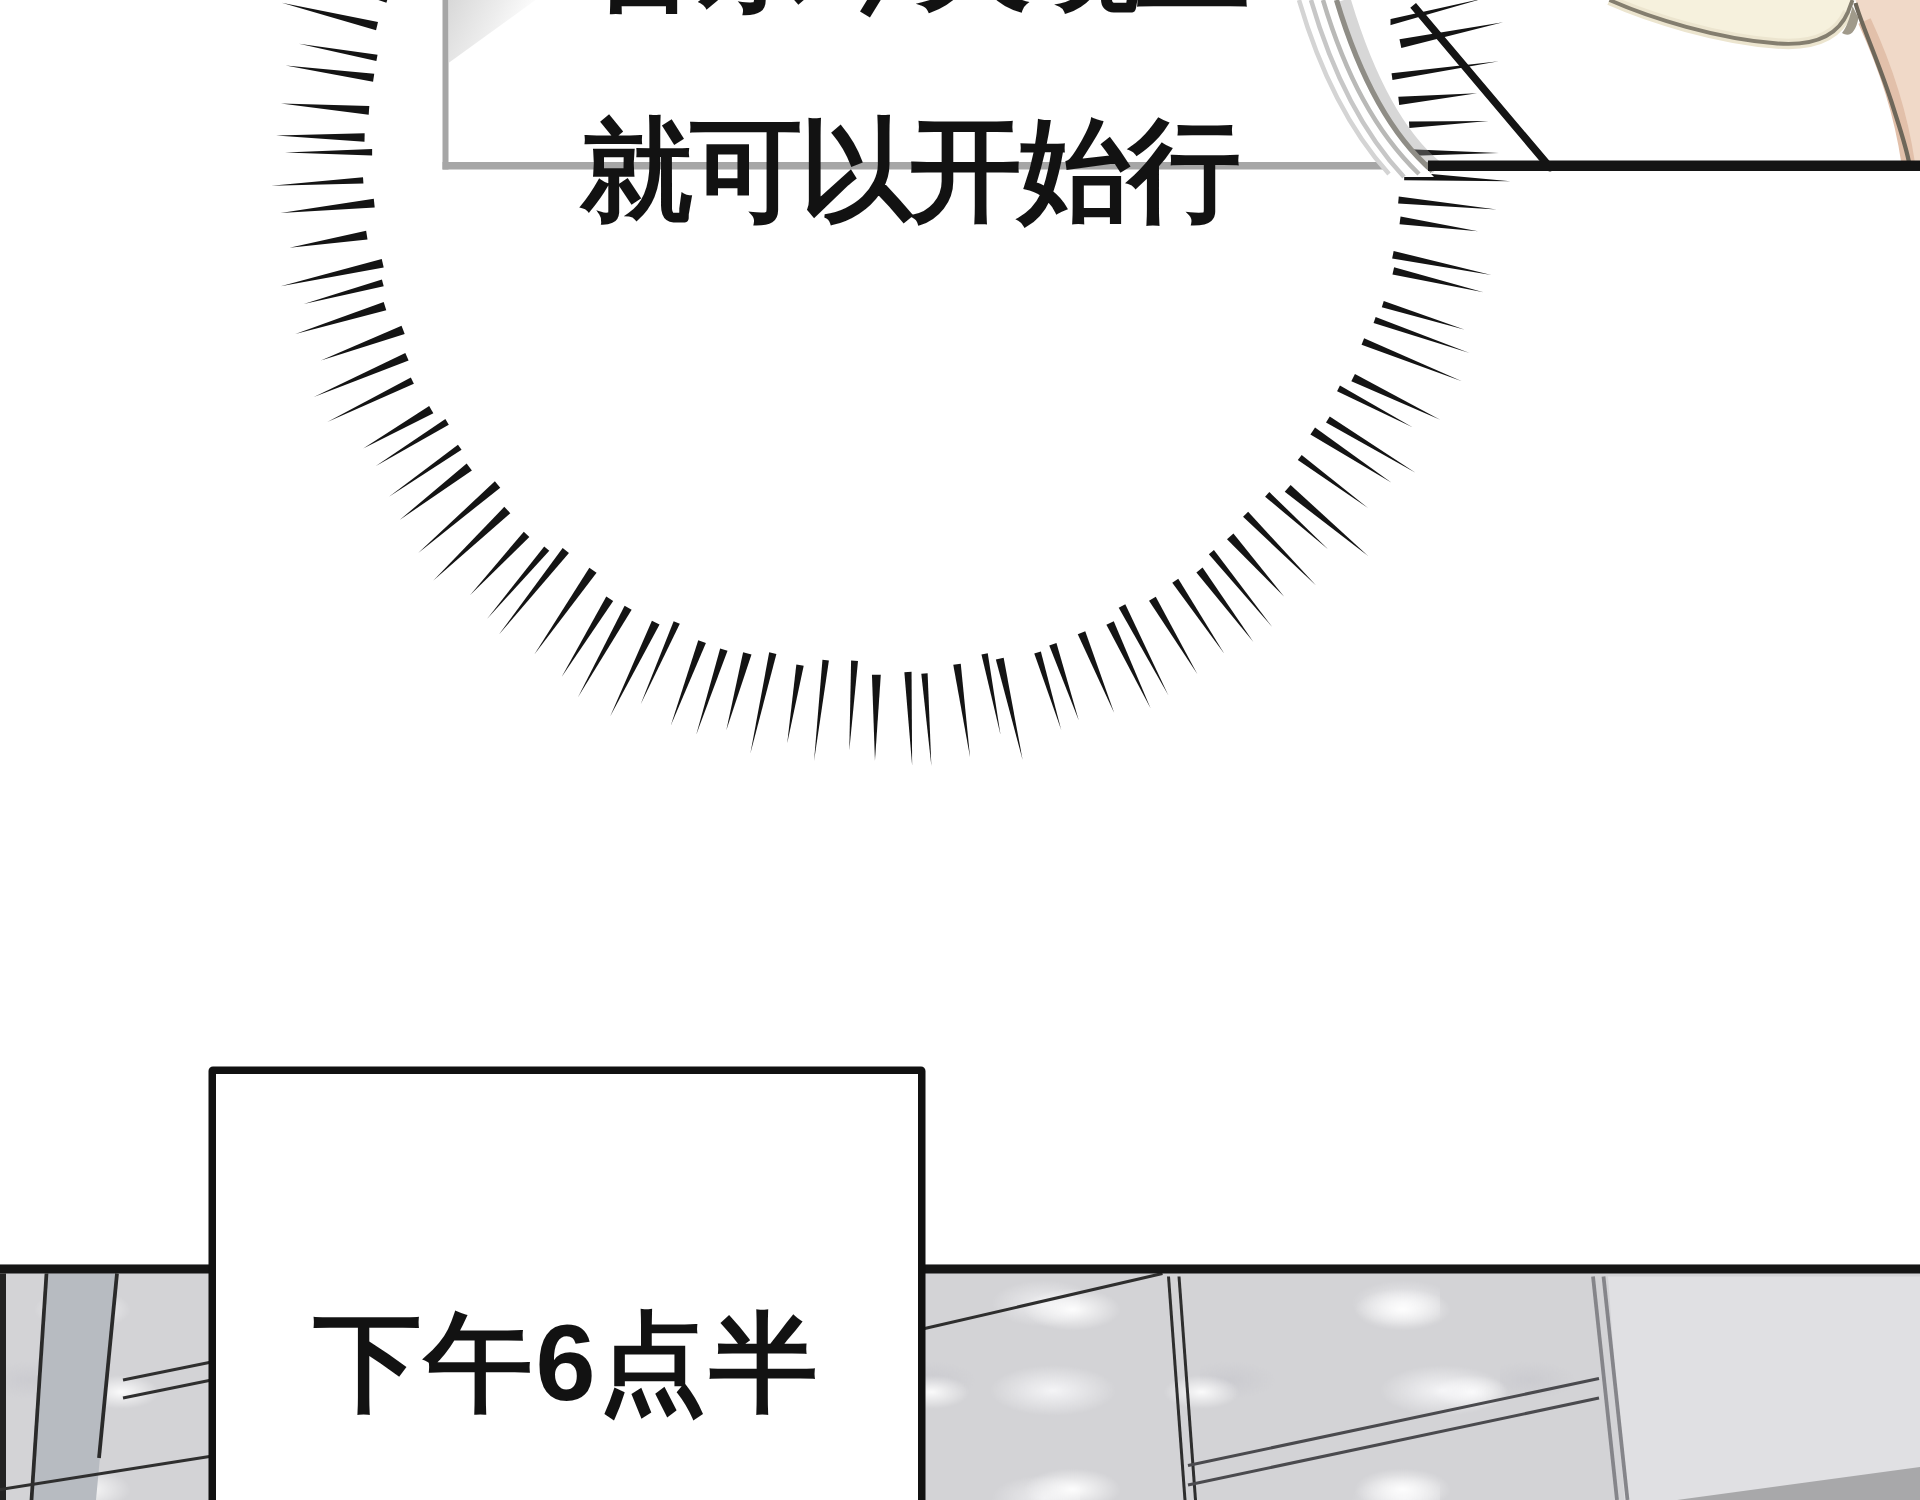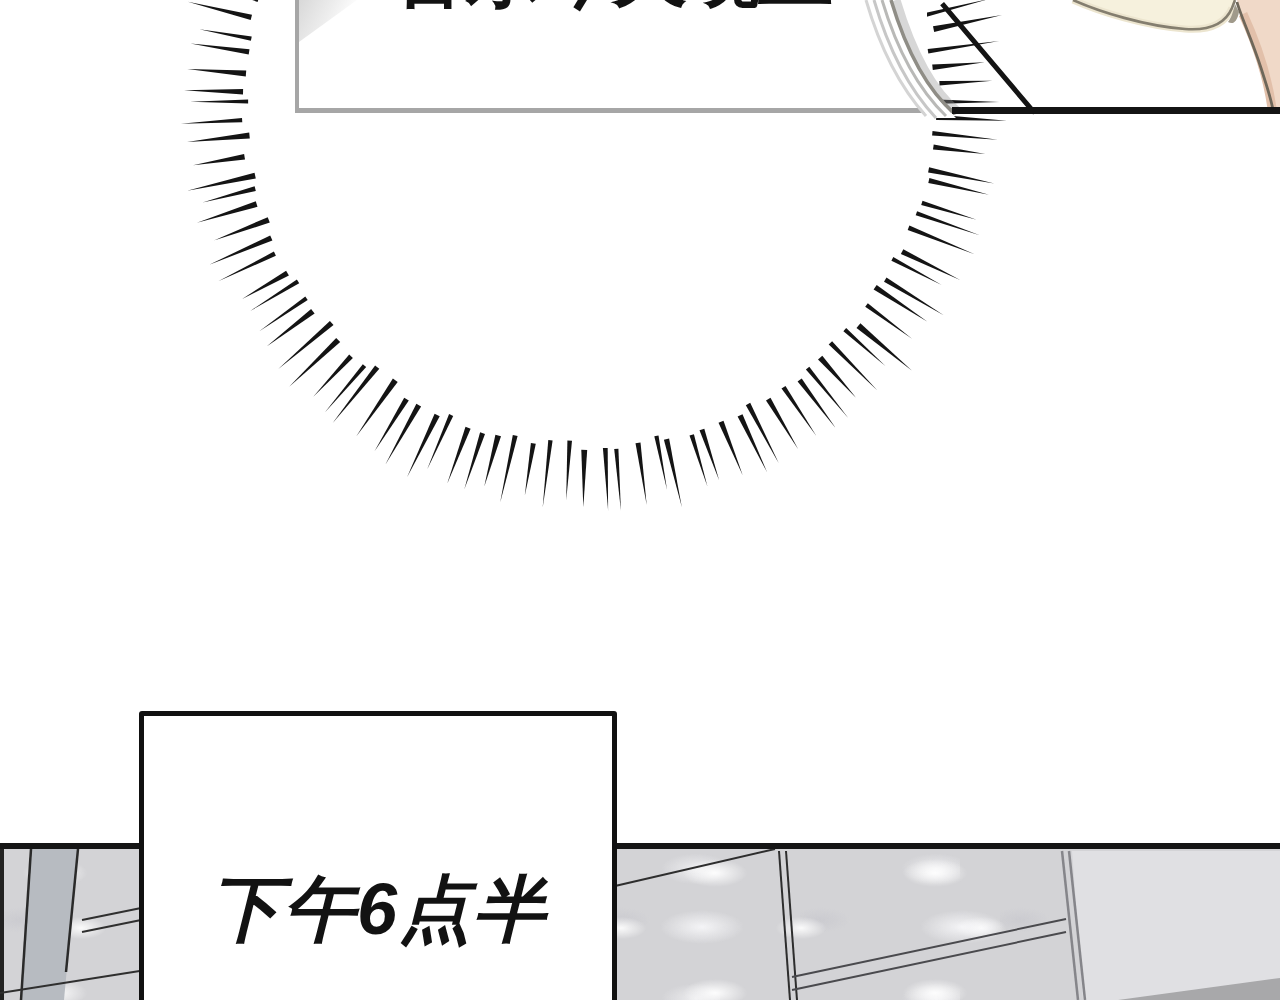--- a/index.html
+++ b/index.html
@@ -74,21 +74,21 @@
 
   
   #caption-box{
     left:139px;top:711px;width:468px;height:300px;
     background:#ffffff;border:5px solid #111111;border-radius:3px;
     z-index:7;
   }
   #caption-text{
     margin-top:138px;text-align:center;
     font-size:72px;font-weight:bold;letter-spacing:2px;
-    line-height:110px;color:#121212;white-space:nowrap;font-style:italic;
+    line-height:110px;color:#121212;white-space:nowrap;
   }
 </style>
 </head>
 <body>
 
 <svg id="burst" class="abs" viewBox="0 0 1280 1000" xmlns="http://www.w3.org/2000/svg">
     <polygon points="904.6,-47.2 902.1,-52.5 962.7,-78.2" fill="#141414"></polygon>
     <polygon points="903.5,-35.2 901.7,-39.3 966.8,-65.4" fill="#141414"></polygon>
     <polygon points="915.0,-14.5 913.1,-19.9 979.4,-40.8" fill="#141414"></polygon>
     <polygon points="923.4,-1.3 922.1,-5.6 978.6,-20.8" fill="#141414"></polygon>
@@ -173,20 +173,21 @@
   </svg>
 
 <div id="speech-panel" class="abs">
   <div id="corner-fold" class="abs"></div>
 </div>
 
 <div id="bubble-border-line" class="abs"></div>
 
 <div id="speech-text" class="abs">
   <div class="partial">音乐今天晚上</div>
+  <div>就可以开始行</div>
 </div>
 
 <svg id="page-curves" class="abs" viewBox="0 0 115 120" xmlns="http://www.w3.org/2000/svg">
   <path d="M13,0 C27,48 47,88 77,118 L103,118 C71,86 50,46 37,0 Z" fill="#ffffff" stroke="none"></path>
   <path d="M13,0 C27,48 46,86 73,116" fill="none" stroke="#d4d4d4" stroke-width="3"></path>
   <path d="M21,0 C35,48 55,88 83,118" fill="none" stroke="#c7c7c7" stroke-width="3"></path>
   <path d="M29,0 C44,50 64,88 93,116" fill="none" stroke="#b9b9b7" stroke-width="3"></path>
   <path d="M43,0 C58,50 78,90 105,112" fill="none" stroke="rgba(150,150,150,0.38)" stroke-width="9"></path>
   <path d="M38,0 C53,50 74,90 102,114" fill="none" stroke="#8f8d86" stroke-width="3.5"></path>
 </svg>

